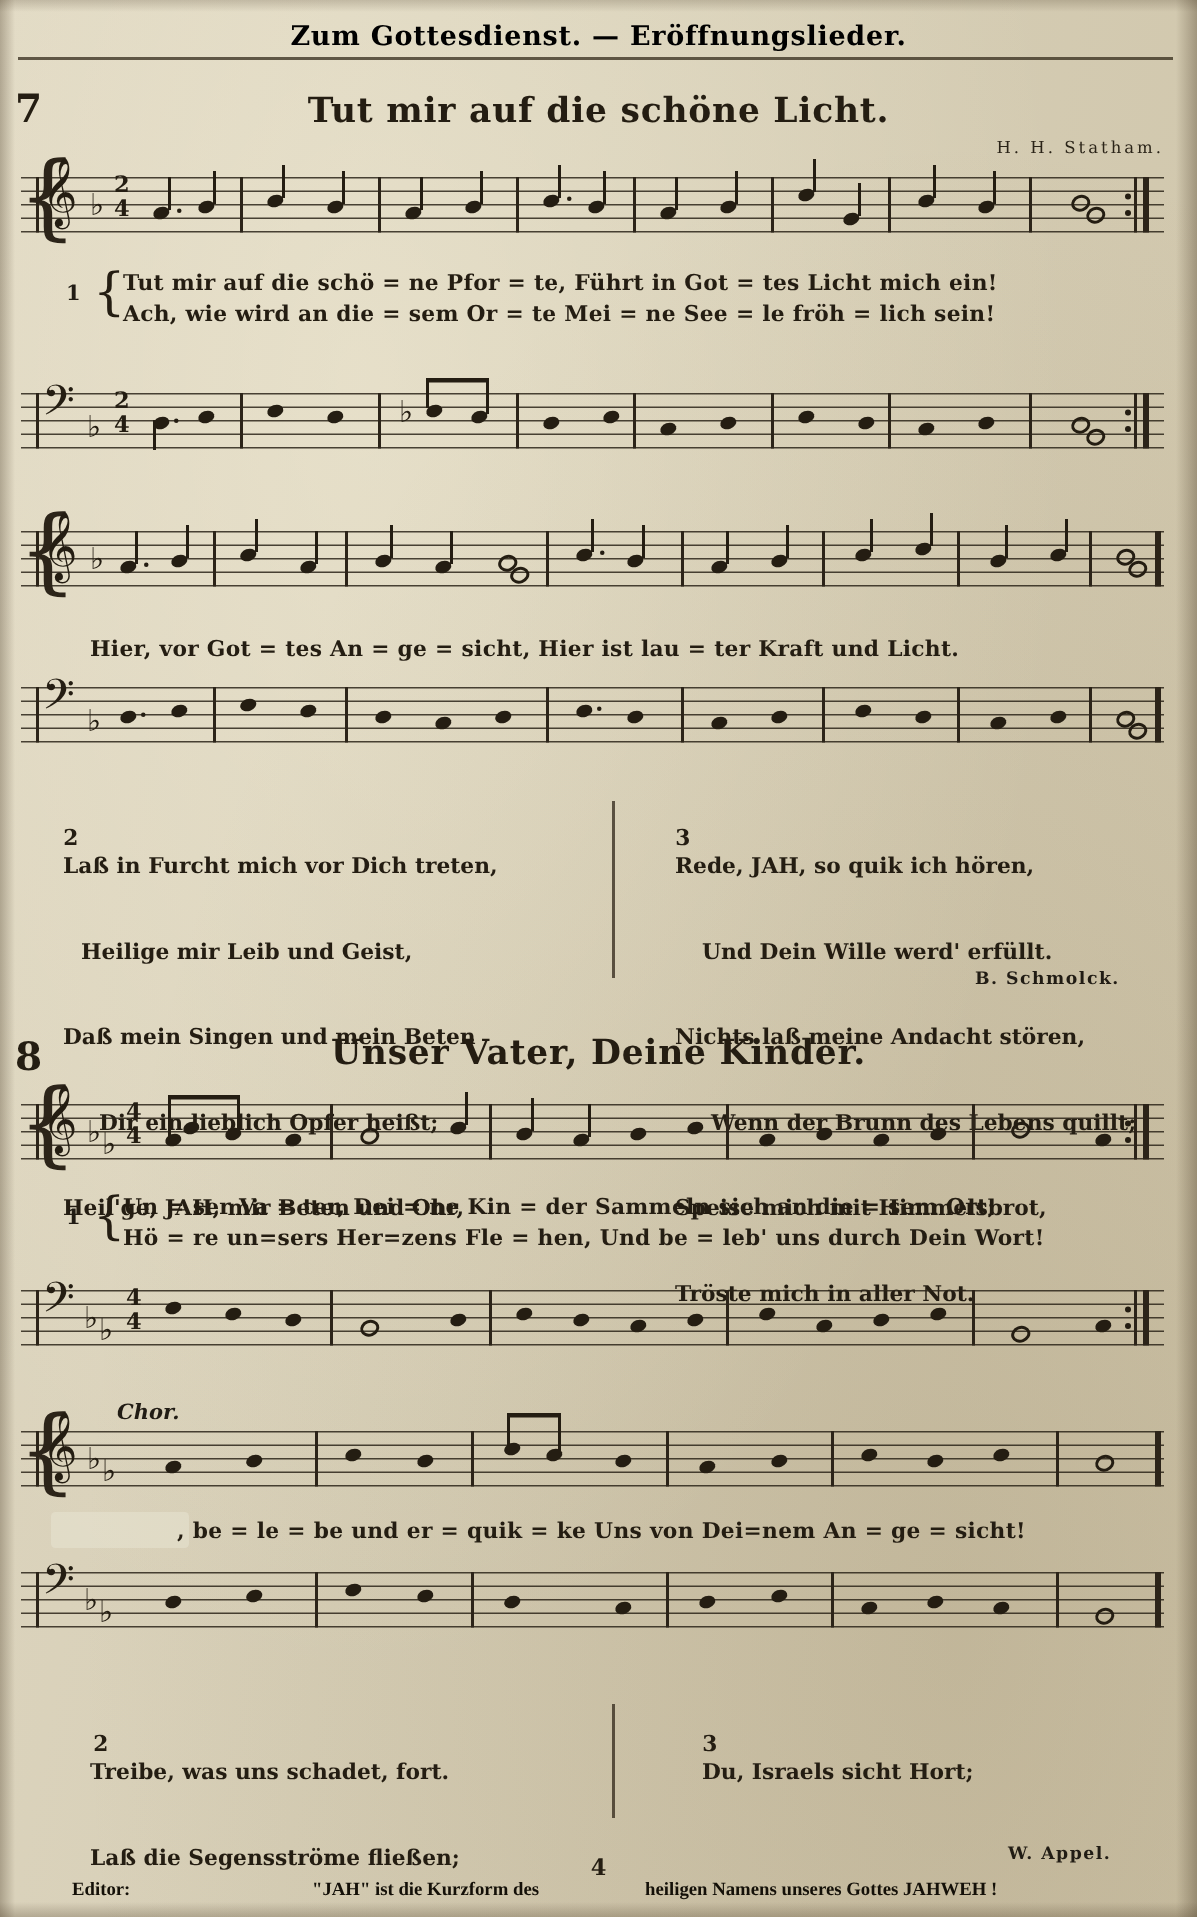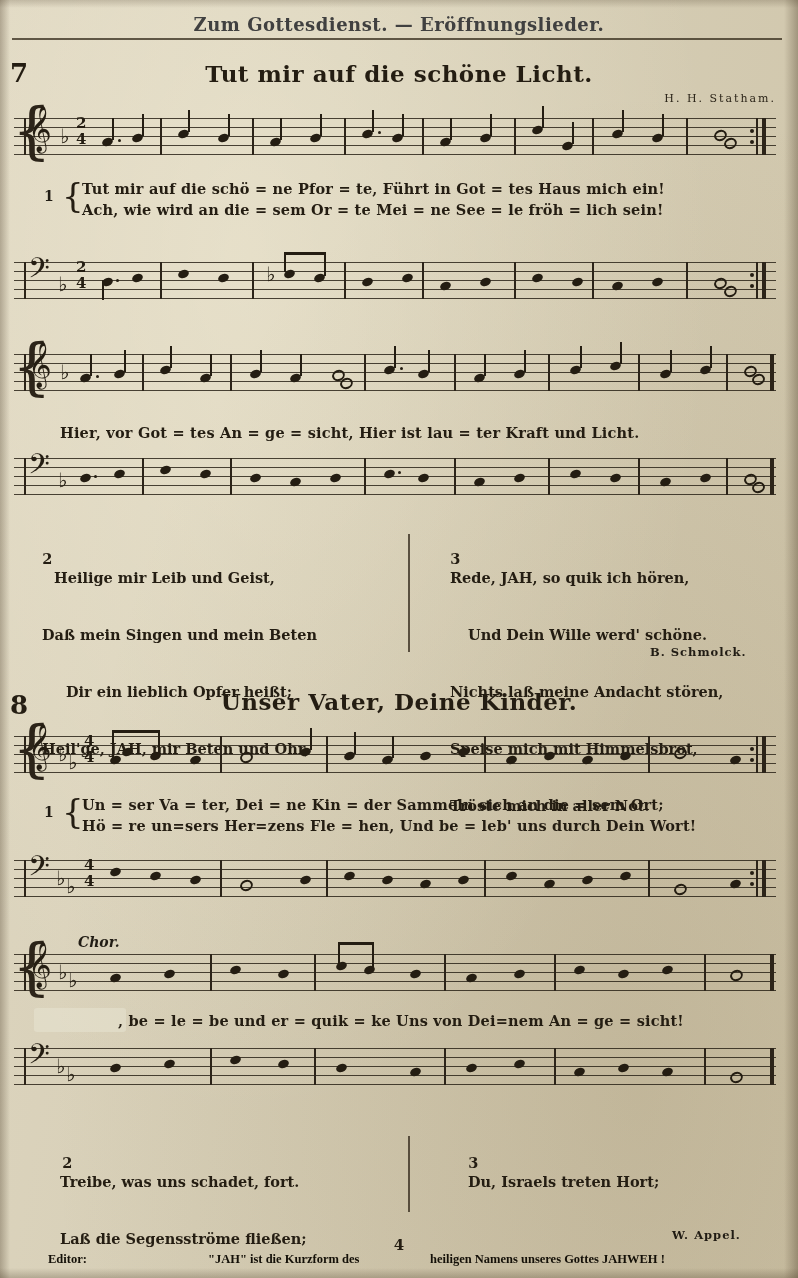--- a/index.html
+++ b/index.html
@@ -27,21 +27,21 @@
   .content{position:absolute;inset:0;}
 
   
   .runhead{
     position:absolute;top:14px;left:0;width:100%;
     text-align:center;
     font-family:"DejaVu Serif", serif;
     font-weight:bold;
     font-size:18px;
     letter-spacing:0.5px;
-    color:#404040;
+    color:#000000;
   }
   .rule{position:absolute;left:12px;width:770px;height:2px;background:#33291a;opacity:.75;}
 
   
   .hymn-num{
     position:absolute;
     font-size:26px;font-weight:bold;
     color:#241d12;
     font-family:"DejaVu Serif", serif;
   }
@@ -193,21 +193,21 @@
       <div class="repeatdots" style="left:736px;top:17px;">
           <i></i>
           <i></i>
         </div>
     </div>
   </div>
 
   <div class="lyricblock" style="top:180px;">
     <div class="versenum" style="left:44px;top:8px;">1</div>
     <div class="lbrace" style="left:62px;top:4px;">{</div>
-    <div class="lyricrow" style="left:82px;top:0px;">Tut  mir  auf   die   schö = ne   Pfor = te,  Führt  in     Got = tes  Haus  mich  ein!</div>
+    <div class="lyricrow" style="left:82px;top:0px;">Tut  mir  auf   die   schö = ne   Pfor = te,  Führt  in     Got = tes  Licht  mich  ein!</div>
     <div class="lyricrow" style="left:82px;top:21px;">Ach,  wie  wird   an    die = sem   Or = te    Mei = ne    See = le   fröh = lich  sein!</div>
   </div>
 
   <div class="system" style="top:256px;">
     <div class="staff">
       <div class="ln"></div>
         <div class="ln"></div>
         <div class="ln"></div>
         <div class="ln"></div>
         <div class="ln"></div>
@@ -367,35 +367,37 @@
       <div class="note hollow" style="left:730px;top:22px;"></div>
       <div class="note hollow" style="left:738px;top:30px;"></div>
       <div class="thickbar" style="left:756px;top:6px;height:37px;"></div>
     </div>
   </div>
 
   <div class="stanza" style="top:530px;left:22px;">
     <span>2</span>
   </div>
   <div class="stanza" style="top:530px;left:42px;">
+    <div>Laß in Furcht mich vor Dich treten,</div>
     <div style="padding-left:12px;">Heilige mir Leib und Geist,</div>
     <div>Daß mein Singen und mein Beten</div>
     <div style="padding-left:24px;">Dir ein lieblich Opfer heißt;</div>
     <div>Heil'ge, JAH, mir Beten und Ohr,</div>
   </div>
 
   <div class="divider" style="top:534px;left:408px;height:118px;"></div>
 
   <div class="stanza" style="top:530px;left:430px;">
     <span>3</span>
   </div>
   <div class="stanza" style="top:530px;left:450px;">
     <div>Rede, JAH, so quik ich hören,</div>
-    <div style="padding-left:18px;">Und Dein Wille werd' schöne.</div>
+    <div style="padding-left:18px;">Und Dein Wille werd' erfüllt.</div>
     <div>Nichts laß meine Andacht stören,</div>
+    <div style="padding-left:24px;">Wenn der Brunn des Lebens quillt;</div>
     <div>Speise mich mit Himmelsbrot,</div>
     <div>Tröste mich in aller Not.</div>
   </div>
   <div class="authorline" style="top:645px;left:650px;">B. Schmolck.</div>
 
   <div class="hymn-num" style="top:690px;left:10px;">8</div>
   <div class="hymn-title" style="top:688px;">Unser Vater, Deine Kinder.</div>
 
   <div class="system" style="top:730px;">
     <div class="brace" style="top:2px;">{</div>
@@ -585,21 +587,21 @@
     
     
   </div>
 
   <div class="divider" style="top:1136px;left:408px;height:76px;"></div>
 
   <div class="stanza" style="top:1134px;left:448px;">
     <span>3</span>
   </div>
   <div class="stanza" style="top:1134px;left:468px;">
-    <div>Du, Israels treten Hort;</div>
+    <div>Du, Israels sicht Hort;</div>
     
     
   </div>
   <div class="authorline" style="top:1228px;left:672px;">W. Appel.</div>
 
   <div class="pagenum" style="top:1236px;">4</div>
   <div class="footer" style="top:1252px;">
     <span class="ed">Editor:</span>
     <span class="mid">"JAH" ist die Kurzform des</span>
     <span class="rt">heiligen Namens unseres Gottes JAHWEH !</span>

